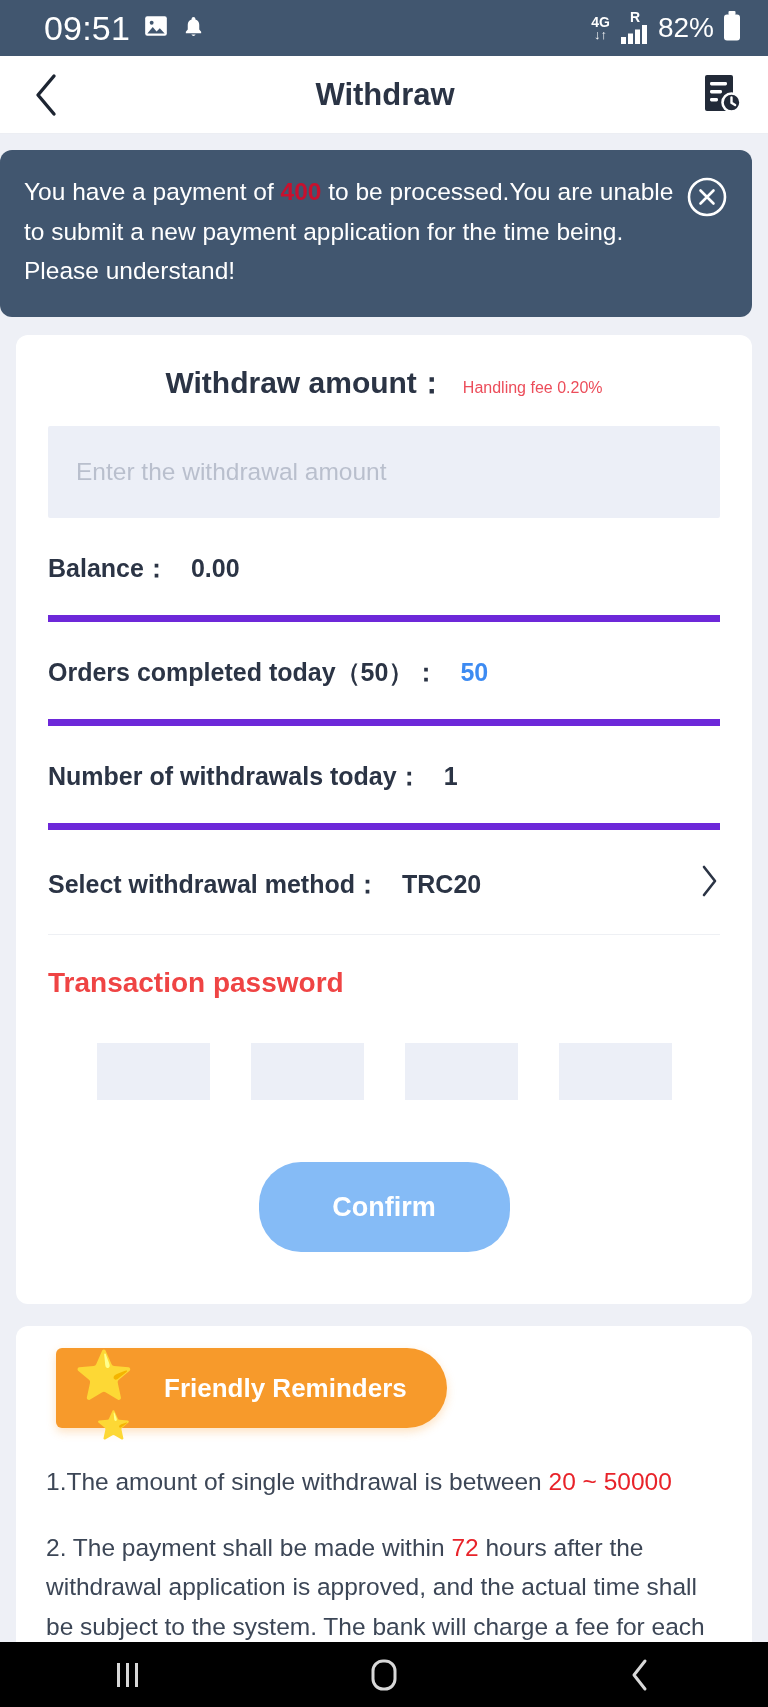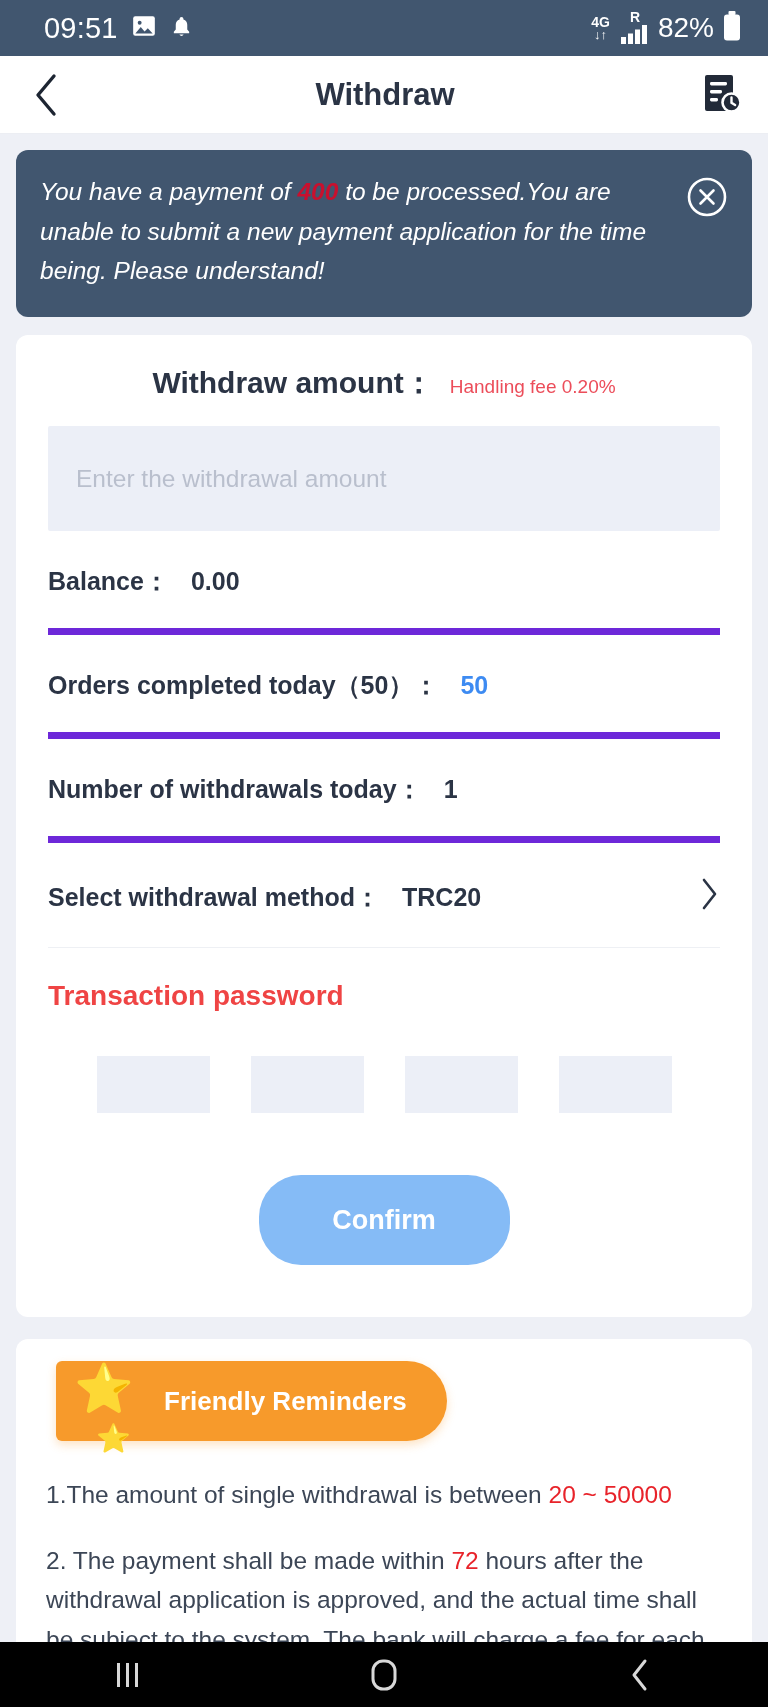--- a/index.html
+++ b/index.html
@@ -11,60 +11,60 @@
   }
   .phone { position: relative; width: 768px; height: 1707px; background:#eef0f6; }
 
   
   .statusbar {
     height: 56px; background:#41566f; color:#fff;
     display:flex; align-items:center; justify-content:space-between;
     padding: 0 26px 0 44px;
   }
   .sb-left { display:flex; align-items:center; gap:13px; }
-  .sb-time { font-size:29px; font-weight:500; letter-spacing:.2px; }
+  .sb-time { font-size:34px; font-weight:500; letter-spacing:.2px; }
   .sb-right { display:flex; align-items:center; gap:8px; }
   .sb-batt-text { font-size:28px; font-weight:500; }
   .netstack { display:flex; flex-direction:column; align-items:center; line-height:1; }
   .netstack .g4 { font-size:14px; font-weight:700; }
   .netstack .ar { font-size:13px; margin-top:-1px; }
   .roam { display:flex; flex-direction:column; align-items:center; line-height:1; margin-left:2px;}
   .roam .r { font-size:14px; font-weight:700; }
 
   
   .appbar {
     height: 78px; background:#fff;
     display:flex; align-items:center; justify-content:space-between;
     padding: 0 26px 0 24px;
     border-bottom:1px solid #eceef3;
   }
   .appbar-title { font-size:31px; font-weight:700; color:#2b3445; }
   .back-chevron { width:44px; height:44px; display:flex; align-items:center; justify-content:center; }
 
   
   .notice {
-    margin: 16px 16px 0 16px;
+    margin: 16px 16px 0 0;
     background:#41566f; color:#fff;
     border-radius:12px;
     padding: 22px 24px 26px 24px;
-    display:flex; align-items:flex-start; gap:10px;font-style:italic;
+    display:flex; align-items:flex-start; gap:10px;
   }
   .notice-text { font-size:24.5px; line-height:1.62; flex:1; }
   .notice-text .amt { color:#c8102e; font-weight:700; }
   .notice-close { flex:0 0 auto; margin-top:4px; }
 
   
   .card { background:#fff; border-radius:12px; margin: 18px 16px 0 16px; }
 
   .wa-header { display:flex; align-items:baseline; padding: 28px 32px 0 32px; justify-content: center; }
   .wa-title { font-size:30px; font-weight:700; color:#2b3445; }
-  .wa-fee { font-size:19px; color:#ec4d5a; margin-left:16px; }
+  .wa-fee { font-size:16px; color:#ec4d5a; margin-left:16px; }
 
   .amount-field {
-    margin: 22px 32px 0 32px; height:105px; background:#eceff7;
+    margin: 22px 32px 0 32px; height:92px; background:#eceff7;
     display:flex; align-items:center; padding: 0 28px;
     border-radius:2px;
   }
   .amount-field .ph { font-size:24.5px; color:#b9bfcd; }
 
   .row {
     margin: 0 32px; padding: 34px 0 30px 0;
     display:flex; align-items:center;
     border-bottom:7px solid #6d28d9;
     font-size:25px; font-weight:700; color:#2b3445;

